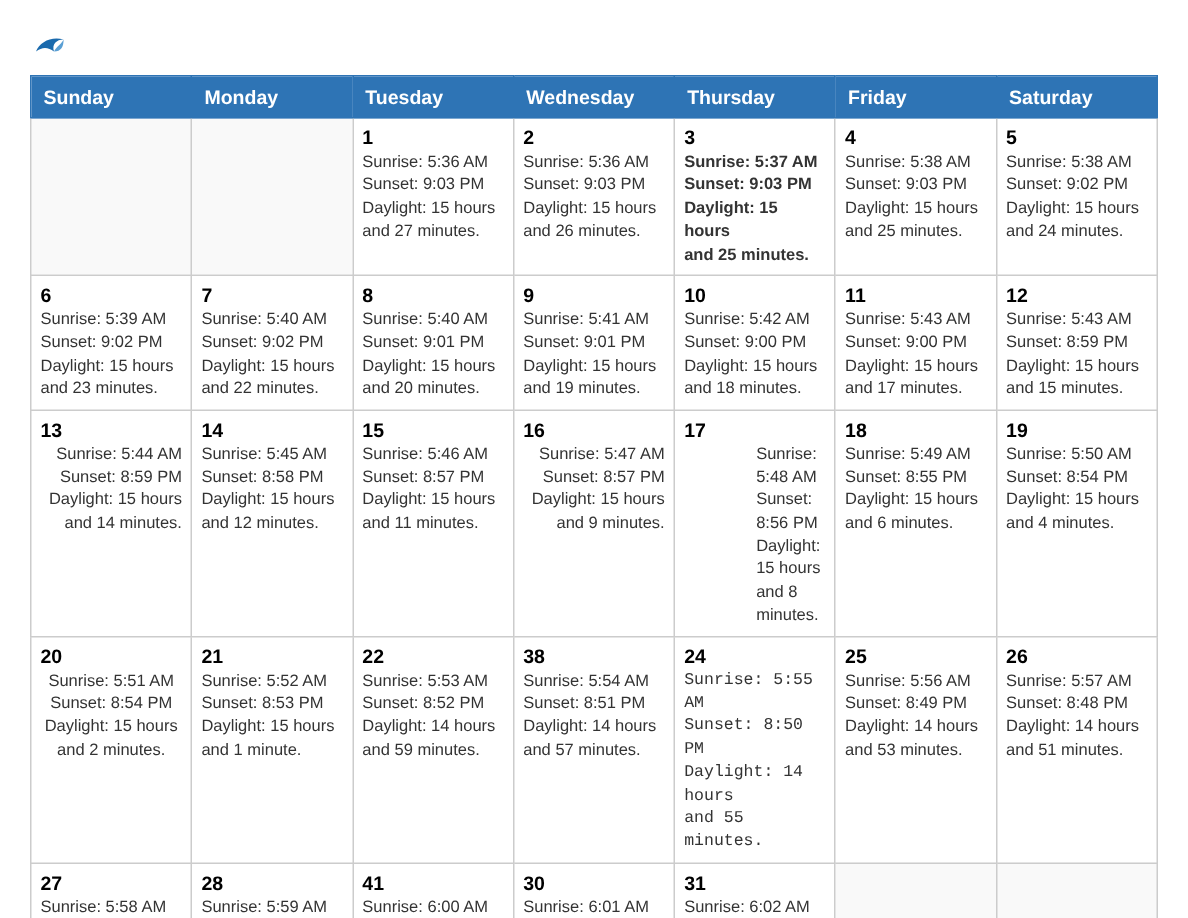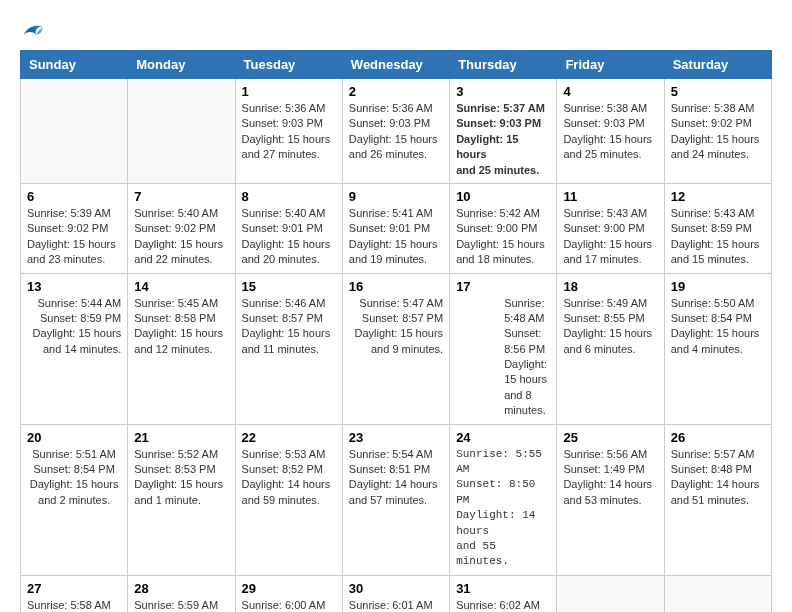--- a/index.html
+++ b/index.html
@@ -260,37 +260,37 @@
 and 1 minute.</div>
         </td>
         <td>
           <span class="day-number">22</span>
           <div class="day-info" style="white-space: pre-line;">Sunrise: 5:53 AM
 Sunset: 8:52 PM
 Daylight: 14 hours
 and 59 minutes.</div>
         </td>
         <td>
-          <span class="day-number">23</span>
+          <span class="day-number">38</span>
           <div class="day-info" style="white-space: pre-line;">Sunrise: 5:54 AM
 Sunset: 8:51 PM
 Daylight: 14 hours
 and 57 minutes.</div>
         </td>
         <td>
           <span class="day-number">24</span>
           <div class="day-info" style="white-space: pre-line; font-family: Liberation Mono, monospace;">Sunrise: 5:55 AM
 Sunset: 8:50 PM
 Daylight: 14 hours
 and 55 minutes.</div>
         </td>
         <td>
           <span class="day-number">25</span>
           <div class="day-info" style="white-space: pre-line;">Sunrise: 5:56 AM
-Sunset: 1:49 PM
+Sunset: 8:49 PM
 Daylight: 14 hours
 and 53 minutes.</div>
         </td>
         <td>
           <span class="day-number">26</span>
           <div class="day-info" style="white-space: pre-line;">Sunrise: 5:57 AM
 Sunset: 8:48 PM
 Daylight: 14 hours
 and 51 minutes.</div>
         </td>
@@ -304,21 +304,21 @@
 and 49 minutes.</div>
         </td>
         <td>
           <span class="day-number">28</span>
           <div class="day-info" style="white-space: pre-line;">Sunrise: 5:59 AM
 Sunset: 8:46 PM
 Daylight: 14 hours
 and 46 minutes.</div>
         </td>
         <td>
-          <span class="day-number">29</span>
+          <span class="day-number">41</span>
           <div class="day-info" style="white-space: pre-line;">Sunrise: 6:00 AM
 Sunset: 8:45 PM
 Daylight: 14 hours
 and 44 minutes.</div>
         </td>
         <td>
           <span class="day-number">30</span>
           <div class="day-info" style="white-space: pre-line;">Sunrise: 6:01 AM
 Sunset: 8:43 PM
 Daylight: 14 hours

